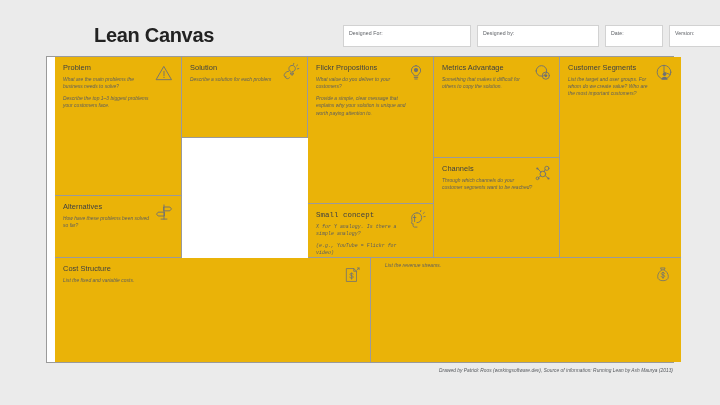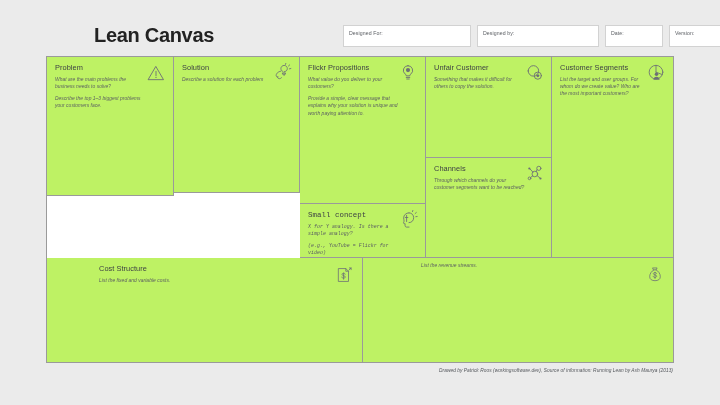--- a/index.html
+++ b/index.html
@@ -73,27 +73,28 @@
     top: 56px;
     width: 628px;
     height: 307px;
     background: #ffffff;
     border: 1px solid #9a9a9a;
     box-sizing: border-box;
   }
   .cell {
     position: absolute;
     box-sizing: border-box;
-    background: #bef264;
+    background: #eab308;
     border-right: 1px solid #9a9a9a;
     border-bottom: 1px solid #9a9a9a;
     overflow: hidden;
+    margin-left: 8px;
   }
   .cell.no-right { border-right: none; }
-  .cell.no-bottom { border-bottom: none; padding-left: 44px; }
+  .cell.no-bottom { border-bottom: none; }
 
   .cell-head {
     font-size: 7.4px;
     color: #3c3f44;
     margin: 7px 0 0 8px;
     letter-spacing: 0.05px;
     font-weight: normal;
     line-height: 1.1;
   }
   .cell-body {
@@ -164,22 +165,34 @@
       <div class="cell-body p2">Describe the top 1–3 biggest problems your customers face.</div>
       <div class="icon">
         <svg viewBox="0 0 24 24" fill="none" stroke="currentColor" stroke-width="1.1" stroke-linecap="round" stroke-linejoin="round">
           <path d="M12 4.5 L21 20 L3 20 Z"></path>
           <line x1="12" y1="10" x2="12" y2="15.2"></line>
           <circle cx="12" cy="17.3" r="0.7" fill="currentColor" stroke="none"></circle>
         </svg>
       </div>
     </div>
 
-
-    <div class="cell" style="left:127px;top:0;width:126px;height:136px;">
+    <div class="cell" style="left:0;top:139px;width:127px;height:62px;">
+      <div class="cell-head">Alternatives</div>
+      <div class="cell-body">How have these problems been solved so far?</div>
+      <div class="icon">
+        <svg viewBox="0 0 24 24" fill="none" stroke="currentColor" stroke-width="1.1" stroke-linecap="round" stroke-linejoin="round">
+          <line x1="12" y1="3.5" x2="12" y2="20.5"></line>
+          <path d="M12 6 H19 L21 8.3 L19 10.6 H12 Z"></path>
+          <path d="M12 12.2 H5 L3 14.5 L5 16.8 H12 Z"></path>
+          <line x1="8.5" y1="20.5" x2="15.5" y2="20.5"></line>
+        </svg>
+      </div>
+    </div>
+
+    <div class="cell" style="left:127px;top:0;width:126px;height:81px;">
       <div class="cell-head">Solution</div>
       <div class="cell-body">Describe a solution for each problem</div>
       <div class="icon">
         <svg viewBox="0 0 24 24" fill="none" stroke="currentColor" stroke-width="1.05" stroke-linecap="round" stroke-linejoin="round">
           <path d="M14.5 10.5 c2.2 0 3.9-1.7 3.9-3.8 0-2.1-1.7-3.8-3.9-3.8 -2.1 0-3.8 1.7-3.8 3.8 0 1.5 0.8 2.7 1.9 3.3"></path>
           <path d="M13 11.9 h3.1 v1.5 h-3.1 z"></path>
           <line x1="14.5" y1="13.4" x2="14.5" y2="15"></line>
           <path d="M10.6 9.8 c-1.8 0.3-3.3 1.1-4.4 2.3 -1 1.1-1.4 2.4-1.1 3.4 0.3 0.9 1.2 1.4 2.3 1.3"></path>
           <path d="M6.2 16.6 c0.2 1.3 1.3 2.2 2.7 2.2 1 0 1.9-0.4 2.5-1.1"></path>
           <line x1="19.8" y1="3.6" x2="21.2" y2="2.3"></line>
@@ -215,21 +228,21 @@
           <line x1="10.3" y1="6.5" x2="10.3" y2="13.8"></line>
           <line x1="8.8" y1="9" x2="11.8" y2="9"></line>
           <line x1="20.6" y1="4.2" x2="22" y2="3"></line>
           <line x1="21.4" y1="8" x2="23" y2="7.8"></line>
           <line x1="17.4" y1="1.9" x2="17.8" y2="0.6"></line>
         </svg>
       </div>
     </div>
 
     <div class="cell" style="left:379px;top:0;width:126px;height:101px;">
-      <div class="cell-head">Unfair Customer</div>
+      <div class="cell-head">Metrics Advantage</div>
       <div class="cell-body">Something that makes it difficult for others to copy the solution.</div>
       <div class="icon">
         <svg viewBox="0 0 24 24" fill="none" stroke="currentColor" stroke-width="1.1" stroke-linecap="round" stroke-linejoin="round">
           <path d="M5 9.5 a6.3 6.3 0 0 1 12.6 0 c0 3.5-2.8 6.3-6.3 6.3 -3.5 0-6.3-2.8-6.3-6.3 z"></path>
           <circle cx="16.6" cy="15.2" r="4.3"></circle>
           <path d="M16.6 17.2 c-1-0.8-1.9-1.4-1.9-2.3 0-0.6 0.5-1 1-1 0.4 0 0.7 0.2 0.9 0.5 0.2-0.3 0.5-0.5 0.9-0.5 0.5 0 1 0.4 1 1 0 0.9-0.9 1.5-1.9 2.3 z" fill="currentColor" stroke="none"></path>
         </svg>
       </div>
     </div>
 

